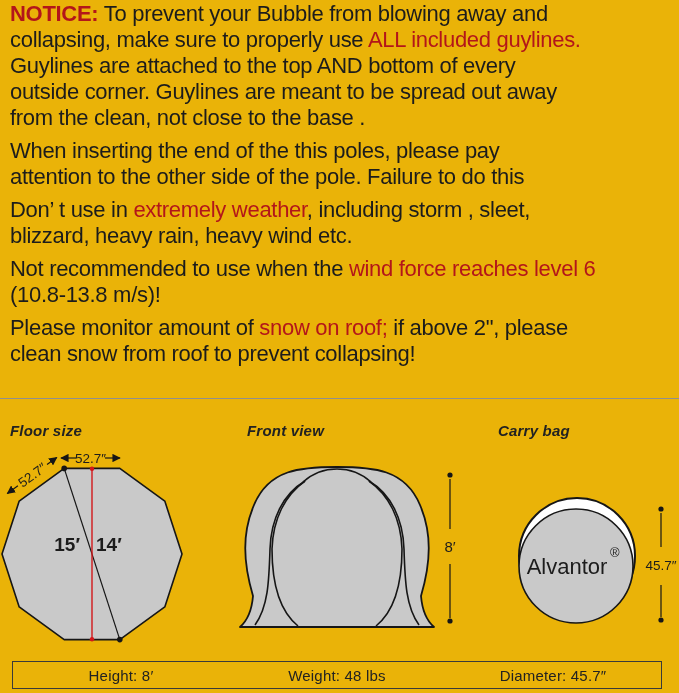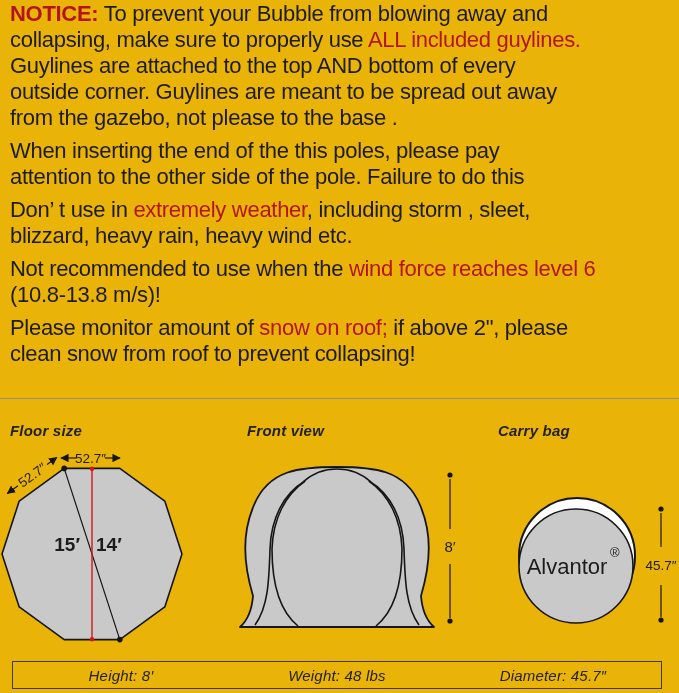--- a/index.html
+++ b/index.html
@@ -14,36 +14,36 @@
   
   .divider{position:absolute;left:0;top:398px;width:679px;height:1px;background:#8f8f8f;}
   
   .dg-title{position:absolute;top:422px;font-size:15px;font-weight:600;color:#222;letter-spacing:0.2px;font-style:italic;}
   #t-floor{left:10px;} #t-front{left:247px;} #t-bag{left:498px;}
   
   #diagram-svg{position:absolute;left:0;top:400px;}
   #diagram-svg text{font-family:"Liberation Sans",sans-serif;fill:#1c1c1c;}
   
   .spec-table{position:absolute;left:12px;top:661px;width:650px;height:28px;
-      border:1.5px solid #3a3a3a;display:flex;align-items:center;box-sizing:border-box;font-style:italic;}
+      border:1.5px solid #3a3a3a;display:flex;align-items:center;box-sizing:border-box;}
   .spec-cell{flex:1;text-align:center;font-size:15px;color:#222;letter-spacing:0.2px;}
 </style>
 </head>
 <body>
 
 <div id="page">
 
   <div class="notice">
 
     <div class="para">
       <div class="tl"><span class="red bold">NOTICE:</span><span> To prevent your Bubble from blowing away and</span></div>
       <div class="tl"><span>collapsing, make sure to properly use </span><span class="red">ALL included guylines.</span></div>
       <div class="tl">Guylines are attached to the top AND bottom of every</div>
       <div class="tl">outside corner. Guylines are meant to be spread out away</div>
-      <div class="tl">from the gazebo, not please to the base .</div>
+      <div class="tl">from the clean, not close to the base .</div>
     </div>
 
     <div class="para">
       <div class="tl">When inserting the end of the this poles, please pay</div>
       <div class="tl">attention to the other side of the pole. Failure to do this</div>
     </div>
 
     <div class="para">
       <div class="tl"><span>Don’ t use in </span><span class="red">extremely weather</span><span>, including storm , sleet,</span></div>
       <div class="tl">blizzard, heavy rain, heavy wind etc.</div>

